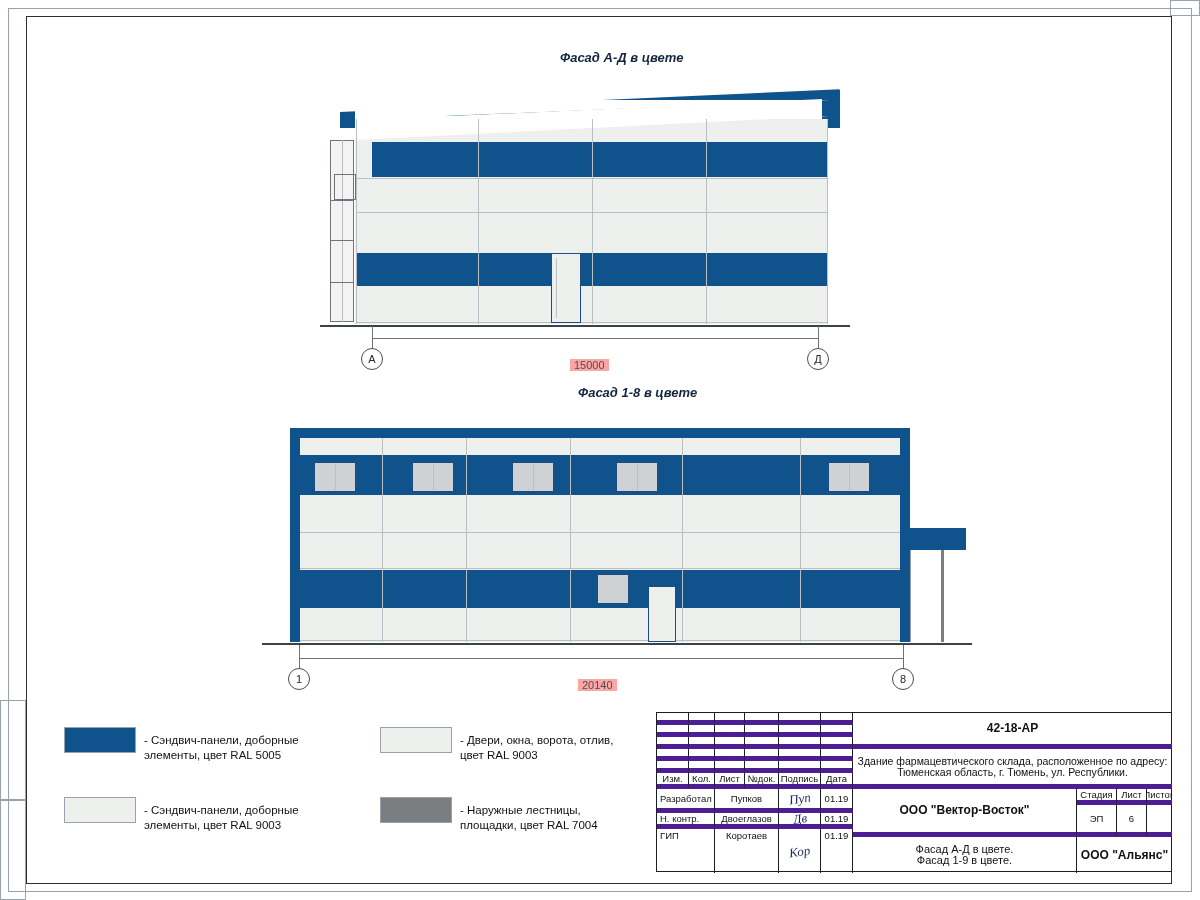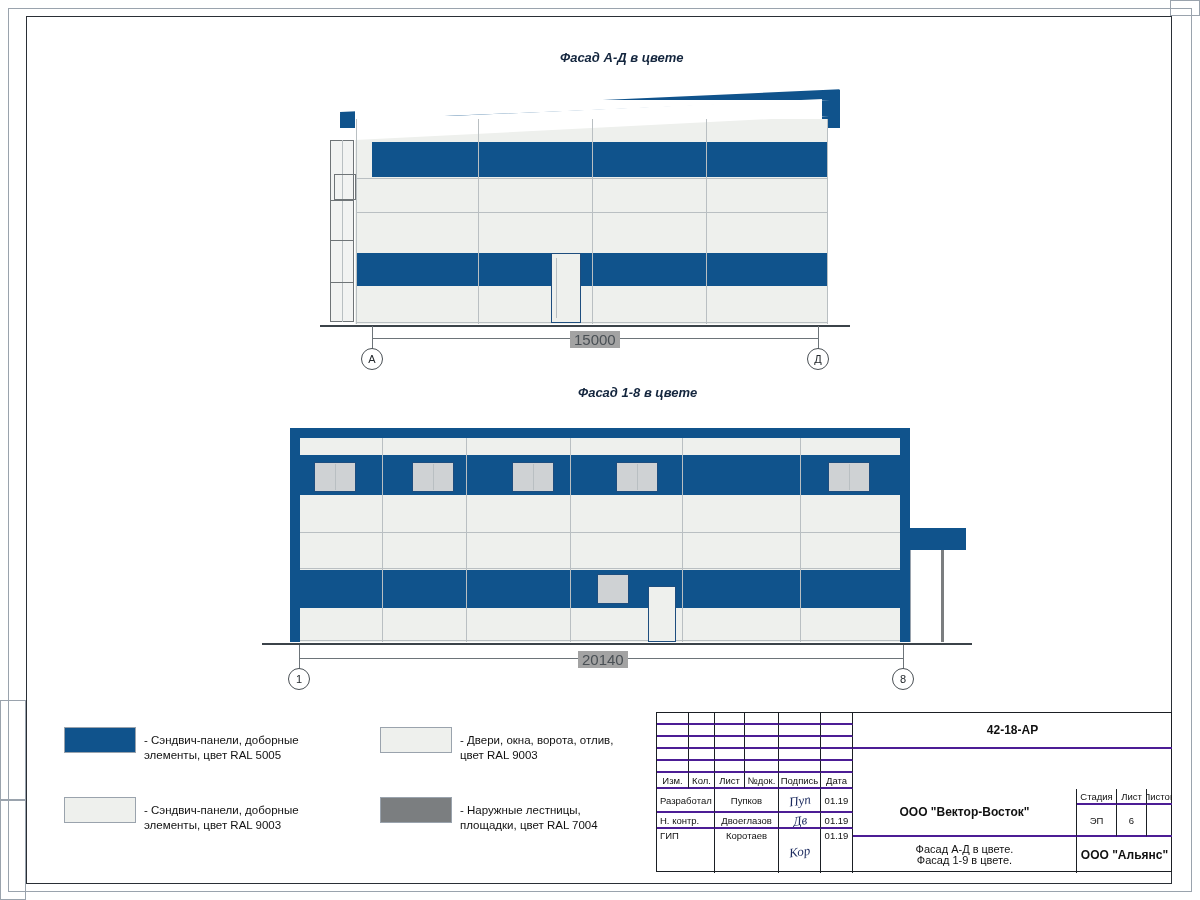--- a/index.html
+++ b/index.html
@@ -81,25 +81,26 @@
     height: 1px;
     background: #6d7479;
   }
   .dim-tickv {
     position: absolute;
     width: 1px;
     background: #6d7479;
   }
   .dim-label {
     position: absolute;
-    font-size: 15px;
+    font-size: 11px;
     color: #4a5055;
-    background: #a3a3a3;
+    background: #fca5a5;
     padding: 0 4px;
     white-space: nowrap;
+    margin-top: 28px;
   }
   .axis-bubble {
     position: absolute;
     width: 22px; height: 22px;
     border: 1px solid #4a5055;
     border-radius: 50%;
     box-sizing: border-box;
     font-size: 11px;
     color: #23282c;
     text-align: center;
@@ -132,21 +133,21 @@
     height: 160px;
     border: 1px solid #1b1f24;
     box-sizing: border-box;
     font-size: 9.5px;
     color: #111;
   }
   #stamp .cell {
     position: absolute;
     box-sizing: border-box;
     border-right: 1px solid #1b1f24;
-    border-bottom: 2px solid #4c1d95;
+    border-bottom: 5px solid #4c1d95;
     overflow: hidden;
     display: flex;
     align-items: center;
     justify-content: center;
     text-align: center;
     line-height: 11px;
     padding: 0 2px;
   }
   #stamp .nb-r { border-right: none; }
   #stamp .nb-b { border-bottom: none; }
@@ -369,20 +370,22 @@
     <div class="cell" style="left:164px;top:100px;width:32px;height:16px;">01.19</div>
 
     <div class="cell left nb-b" style="left:0px;top:116px;width:58px;height:44px;align-items:flex-start;padding-top:1px;">ГИП</div>
     <div class="cell nb-b" style="left:58px;top:116px;width:64px;height:44px;align-items:flex-start;padding-top:1px;">Коротаев</div>
     <div class="cell nb-b" style="left:122px;top:116px;width:42px;height:44px;">
         <span class="sig">Кор</span>
       </div>
     <div class="cell nb-b" style="left:164px;top:116px;width:32px;height:44px;align-items:flex-start;padding-top:1px;">01.19</div>
 
     <div class="cell big nb-r" style="left:196px;top:0px;width:319px;height:36px;">42-18-АР</div>
+    <div class="cell med nb-r" style="left:196px;top:36px;width:319px;height:40px;white-space:pre-line;">Здание фармацевтического склада, расположенное по адресу:
+Тюменская область, г. Тюмень, ул. Республики.</div>
 
     <div class="cell bold" style="left:196px;top:76px;width:224px;height:48px;font-size:12px;">ООО "Вектор-Восток"</div>
 
     <div class="cell" style="left:420px;top:76px;width:40px;height:16px;text-align:center;">Стадия</div>
     <div class="cell" style="left:460px;top:76px;width:30px;height:16px;">Лист</div>
     <div class="cell nb-r" style="left:490px;top:76px;width:25px;height:16px;">Листов</div>
 
     <div class="cell" style="left:420px;top:92px;width:40px;height:32px;">ЭП</div>
     <div class="cell" style="left:460px;top:92px;width:30px;height:32px;">6</div>
     <div class="cell nb-r" style="left:490px;top:92px;width:25px;height:32px;"></div>

